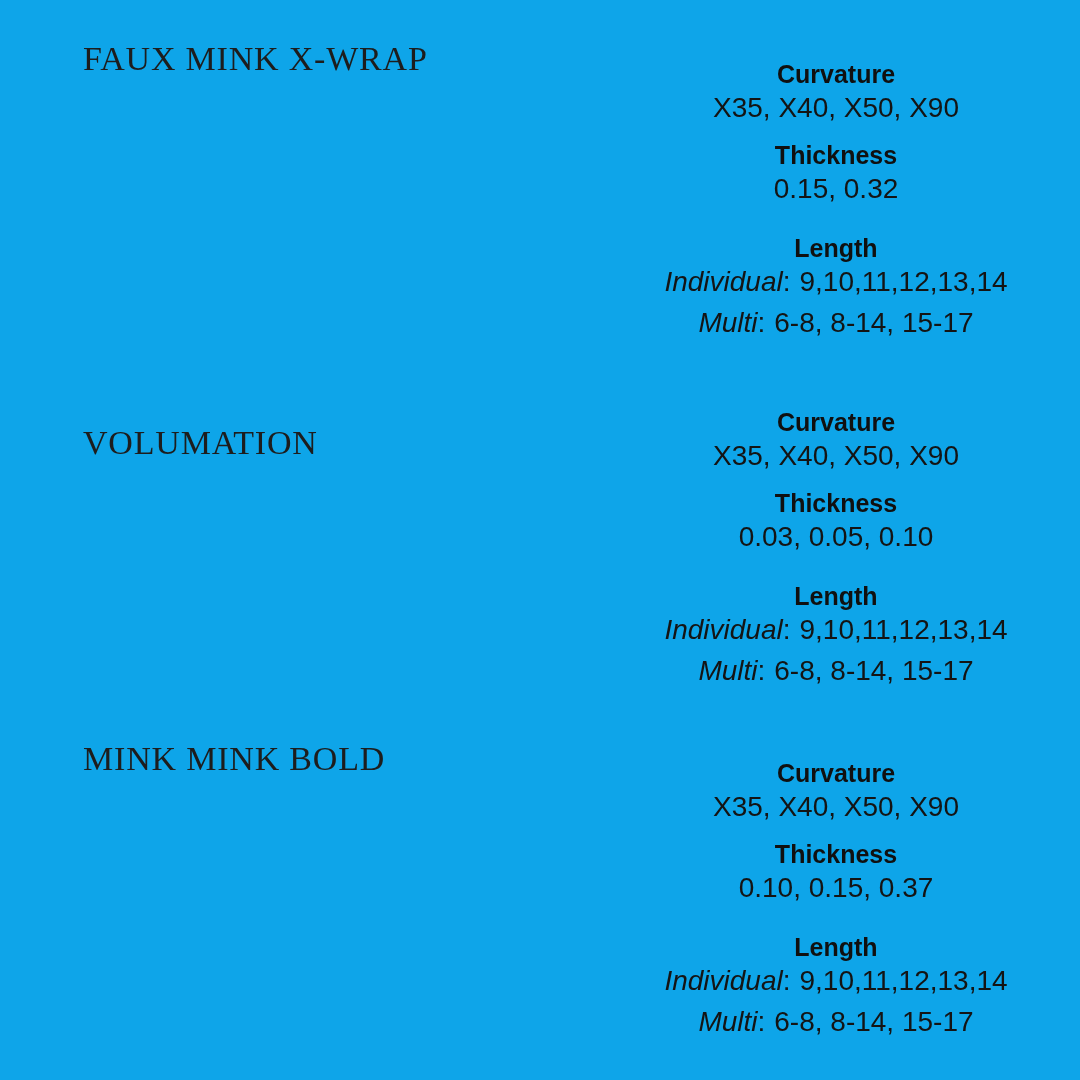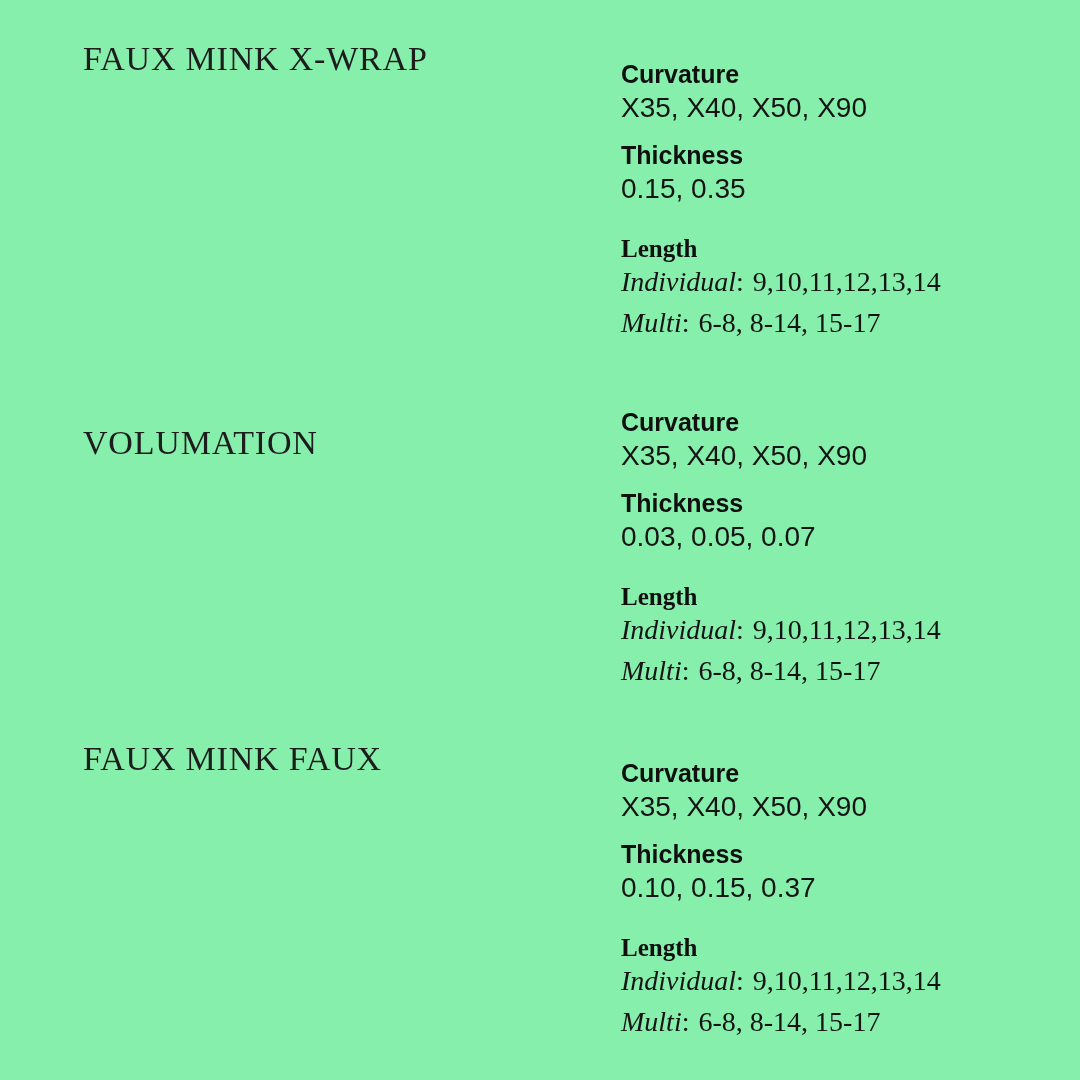--- a/index.html
+++ b/index.html
@@ -4,21 +4,21 @@
 <style>
   html, body {
     margin: 0;
     padding: 0;
     background: #e9eef3;
   }
   .canvas {
     position: relative;
     width: 1080px;
     height: 1080px;
-    background: #86efac;
+    background: #0ea5e9;
     overflow: hidden;
     font-family: "Liberation Sans", sans-serif;
     color: #141414;
   }
   .section-title {
     position: absolute;
     left: 83px;
     font-family: "Liberation Serif", serif;
     font-size: 34px;
     font-weight: 400;
@@ -32,22 +32,22 @@
 
   .details {
     position: absolute;
     left: 621px;
     width: 430px;
   }
   .details-1 { top: 58px; }
   .details-2 { top: 406px; }
   .details-3 { top: 757px; }
 
-  .spec-group { margin-bottom: 15px; }
-  .length-group { margin-top: 27px; margin-bottom: 0; font-family: Liberation Serif, serif; }
+  .spec-group { margin-bottom: 15px; text-align: center; }
+  .length-group { margin-top: 27px; margin-bottom: 0; }
 
   .spec-label {
     font-size: 25px;
     line-height: 33px;
     font-weight: 700;
     color: #101010;
   }
   .spec-value {
     font-size: 28px;
     line-height: 33px;
@@ -65,47 +65,47 @@
 <div class="canvas">
 
   <div class="section-title title-1">FAUX MINK X-WRAP</div>
   <div class="details details-1">
     <div class="spec-group">
       <div class="spec-label">Curvature</div>
       <div class="spec-value">X35, X40, X50, X90</div>
     </div>
     <div class="spec-group">
       <div class="spec-label">Thickness</div>
-      <div class="spec-value">0.15, 0.35</div>
+      <div class="spec-value">0.15, 0.32</div>
     </div>
     <div class="spec-group length-group">
       <div class="spec-label">Length</div>
       <div class="spec-value length-line"><span class="it">Individual</span><span>:</span><span class="inline-vals">9,10,11,12,13,14</span></div>
       <div class="spec-value length-line multi-line"><span class="it">Multi</span><span>:</span><span class="inline-vals">6-8, 8-14, 15-17</span></div>
     </div>
   </div>
 
   <div class="section-title title-2">VOLUMATION</div>
   <div class="details details-2">
     <div class="spec-group">
       <div class="spec-label">Curvature</div>
       <div class="spec-value">X35, X40, X50, X90</div>
     </div>
     <div class="spec-group">
       <div class="spec-label">Thickness</div>
-      <div class="spec-value">0.03, 0.05, 0.07</div>
+      <div class="spec-value">0.03, 0.05, 0.10</div>
     </div>
     <div class="spec-group length-group">
       <div class="spec-label">Length</div>
       <div class="spec-value length-line"><span class="it">Individual</span><span>:</span><span class="inline-vals">9,10,11,12,13,14</span></div>
       <div class="spec-value length-line multi-line"><span class="it">Multi</span><span>:</span><span class="inline-vals">6-8, 8-14, 15-17</span></div>
     </div>
   </div>
 
-  <div class="section-title title-3">FAUX MINK FAUX</div>
+  <div class="section-title title-3">MINK MINK BOLD</div>
   <div class="details details-3">
     <div class="spec-group">
       <div class="spec-label">Curvature</div>
       <div class="spec-value">X35, X40, X50, X90</div>
     </div>
     <div class="spec-group">
       <div class="spec-label">Thickness</div>
       <div class="spec-value">0.10, 0.15, 0.37</div>
     </div>
     <div class="spec-group length-group">

